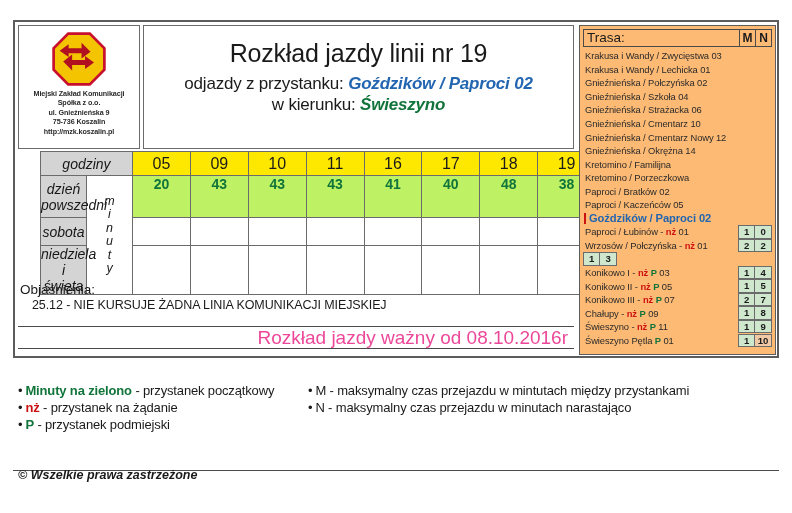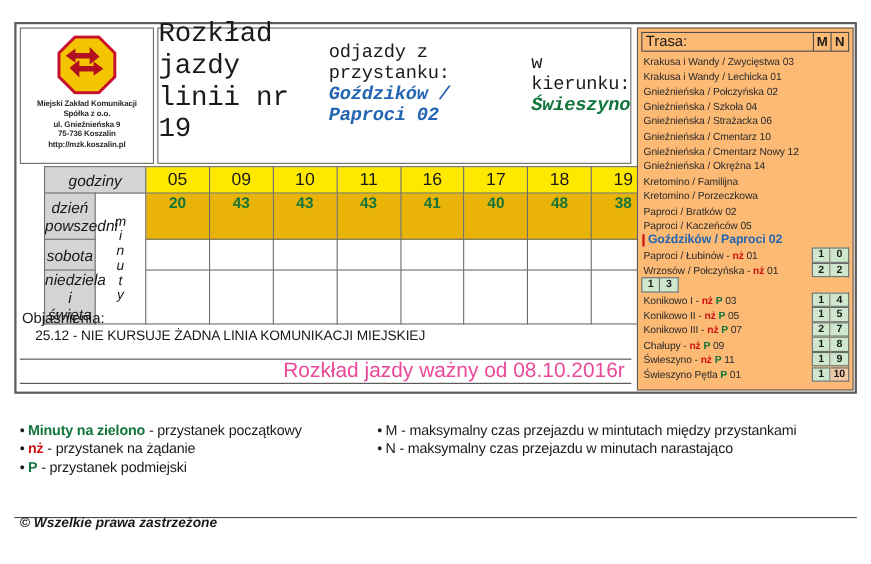--- a/index.html
+++ b/index.html
@@ -65,25 +65,24 @@
     letter-spacing: -0.1px;
   }
   #operator-lines div { white-space: nowrap; }
 
   #title-cell {
     flex: 1;
     margin-left: 3px;
     border: 1px solid #6b6b6b;
     box-sizing: border-box;
     display: flex;
-    flex-direction: row;
+    flex-direction: column;
     align-items: center;
     justify-content: center;
     padding-bottom: 21px;
-    font-family: Liberation Mono, monospace;
   }
   #title-main {
     font-size: 25px;
     color: #1a1a1a;
     letter-spacing: -0.2px;
     margin-bottom: 5px;
   }
   .title-sub {
     font-size: 17px;
     color: #1a1a1a;
@@ -142,21 +141,21 @@
     color: #1a1a1a;
     height: 24px;
   }
   .minute-cell {
     text-align: center;
     vertical-align: top;
     font-size: 14px;
     font-weight: bold;
     color: #11743a;
     padding-top: 2px;
-    background: #eab308;
+    background: #bef264;
   }
   .empty-cell { background: #fff; }
   #row-hours td { height: 24px; }
   #row-weekday td { height: 42px; }
   #row-saturday td { height: 28px; }
   #row-sunday td { height: 34px; }
 
   
   #explain-box {
     position: absolute;
@@ -288,21 +287,21 @@
   }
   #legend-title {
     font-size: 21px;
     color: #1a1a1a;
     margin-bottom: 3px;
   }
   #legend-cols {
     display: flex;
   }
   #legend-col-left { width: 290px; }
-  #legend-col-right { flex: 1; margin-left: 35px; }
+  #legend-col-right { flex: 1; }
   .legend-item {
     font-size: 13px;
     color: #1a1a1a;
     line-height: 17px;
     letter-spacing: -0.15px;
   }
   .bullet { color: #1a1a1a; margin-right: 3px; }
   .lg-green { color: #11743a; font-weight: bold; }
   .lg-red { color: #cc1111; font-weight: bold; }
 

